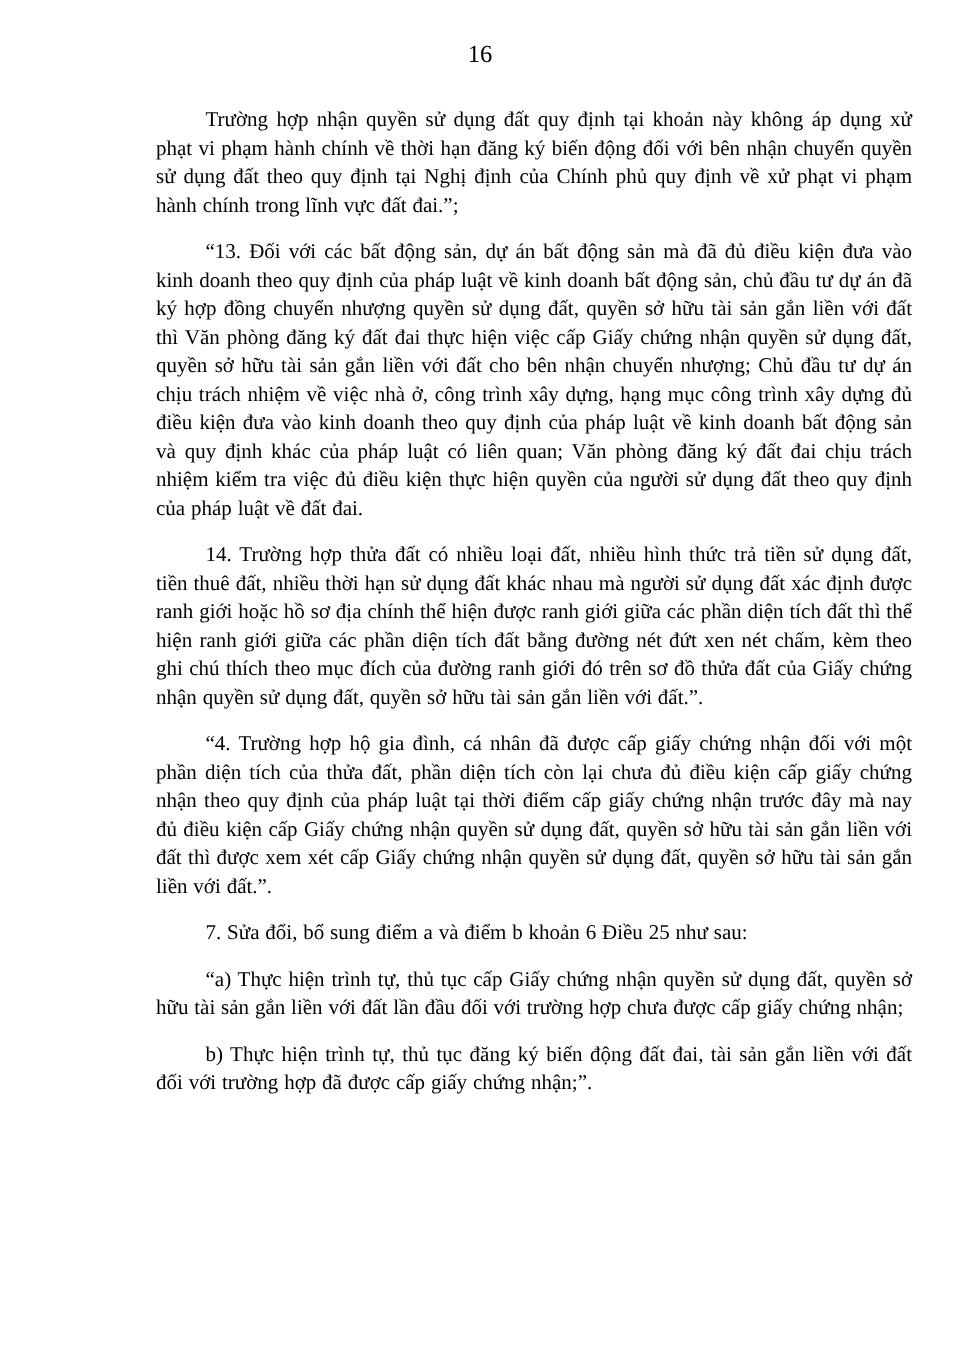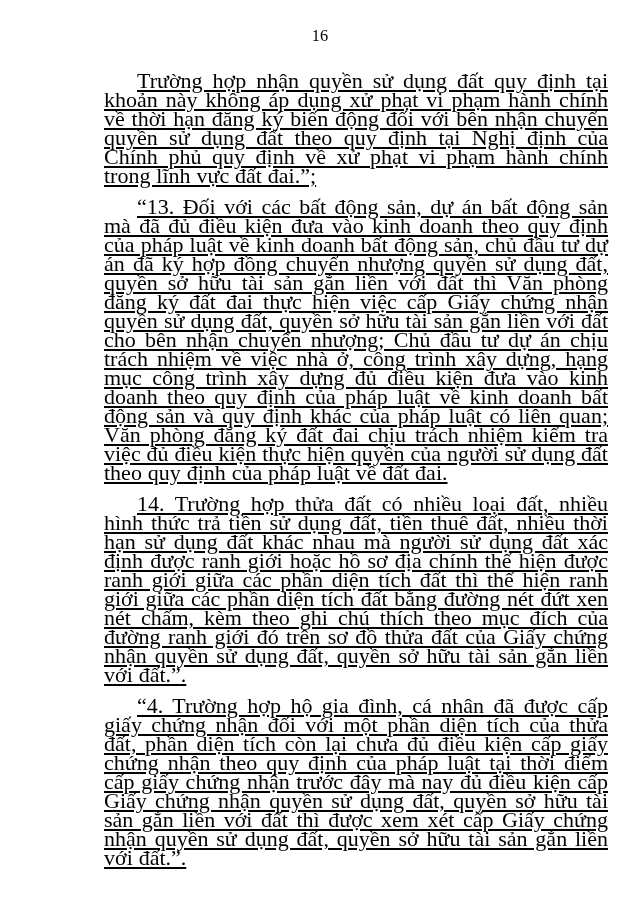--- a/index.html
+++ b/index.html
@@ -31,35 +31,37 @@
     line-height: 19px;
   }
   .body-text {
     position: absolute;
     top: 71px;
     left: 104px;
     width: 504px;
   }
   .body-text p.para {
     margin: 0 0 12px 0;
-    font-size: 22px;
+    font-size: 14px;
     line-height: 19px;
     text-align: justify;
     text-indent: 33px;
     word-spacing: 0.4px;
-    text-decoration: underline;
   }
 </style>
 </head>
 <body>
 
 <div class="sheet">
 
   <div class="page-number">16</div>
 
   <div class="body-text">
     <p class="para">Trường hợp nhận quyền sử dụng đất quy định tại khoản này không áp dụng xử phạt vi phạm hành chính về thời hạn đăng ký biến động đối với bên nhận chuyển quyền sử dụng đất theo quy định tại Nghị định của Chính phủ quy định về xử phạt vi phạm hành chính trong lĩnh vực đất đai.”;</p>
     <p class="para">“13. Đối với các bất động sản, dự án bất động sản mà đã đủ điều kiện đưa vào kinh doanh theo quy định của pháp luật về kinh doanh bất động sản, chủ đầu tư dự án đã ký hợp đồng chuyển nhượng quyền sử dụng đất, quyền sở hữu tài sản gắn liền với đất thì Văn phòng đăng ký đất đai thực hiện việc cấp Giấy chứng nhận quyền sử dụng đất, quyền sở hữu tài sản gắn liền với đất cho bên nhận chuyển nhượng; Chủ đầu tư dự án chịu trách nhiệm về việc nhà ở, công trình xây dựng, hạng mục công trình xây dựng đủ điều kiện đưa vào kinh doanh theo quy định của pháp luật về kinh doanh bất động sản và quy định khác của pháp luật có liên quan; Văn phòng đăng ký đất đai chịu trách nhiệm kiểm tra việc đủ điều kiện thực hiện quyền của người sử dụng đất theo quy định của pháp luật về đất đai.</p>
     <p class="para">14. Trường hợp thửa đất có nhiều loại đất, nhiều hình thức trả tiền sử dụng đất, tiền thuê đất, nhiều thời hạn sử dụng đất khác nhau mà người sử dụng đất xác định được ranh giới hoặc hồ sơ địa chính thể hiện được ranh giới giữa các phần diện tích đất thì thể hiện ranh giới giữa các phần diện tích đất bằng đường nét đứt xen nét chấm, kèm theo ghi chú thích theo mục đích của đường ranh giới đó trên sơ đồ thửa đất của Giấy chứng nhận quyền sử dụng đất, quyền sở hữu tài sản gắn liền với đất.”.</p>
     <p class="para">“4. Trường hợp hộ gia đình, cá nhân đã được cấp giấy chứng nhận đối với một phần diện tích của thửa đất, phần diện tích còn lại chưa đủ điều kiện cấp giấy chứng nhận theo quy định của pháp luật tại thời điểm cấp giấy chứng nhận trước đây mà nay đủ điều kiện cấp Giấy chứng nhận quyền sử dụng đất, quyền sở hữu tài sản gắn liền với đất thì được xem xét cấp Giấy chứng nhận quyền sử dụng đất, quyền sở hữu tài sản gắn liền với đất.”.</p>
+    <p class="para">7. Sửa đổi, bổ sung điểm a và điểm b khoản 6 Điều 25 như sau:</p>
+    <p class="para">“a) Thực hiện trình tự, thủ tục cấp Giấy chứng nhận quyền sử dụng đất, quyền sở hữu tài sản gắn liền với đất lần đầu đối với trường hợp chưa được cấp giấy chứng nhận;</p>
+    <p class="para">b) Thực hiện trình tự, thủ tục đăng ký biến động đất đai, tài sản gắn liền với đất đối với trường hợp đã được cấp giấy chứng nhận;”.</p>
   </div>
 
 </div>
 
 </body></html>

